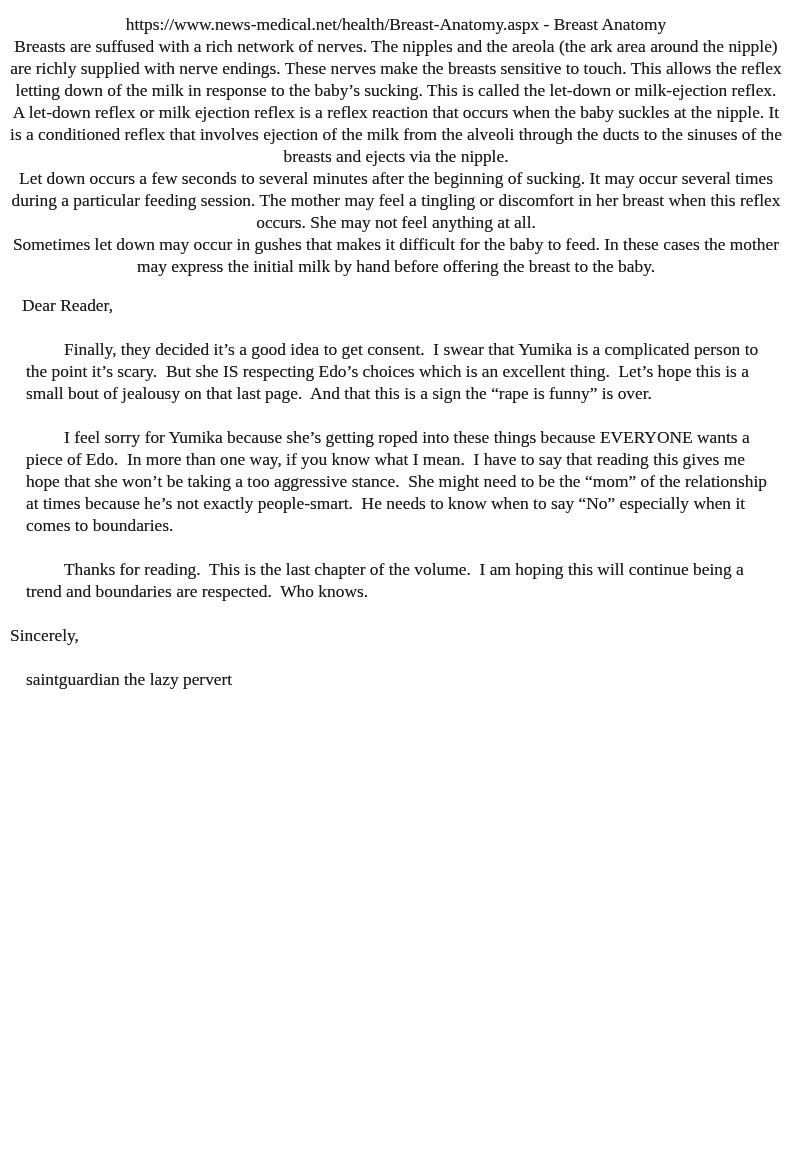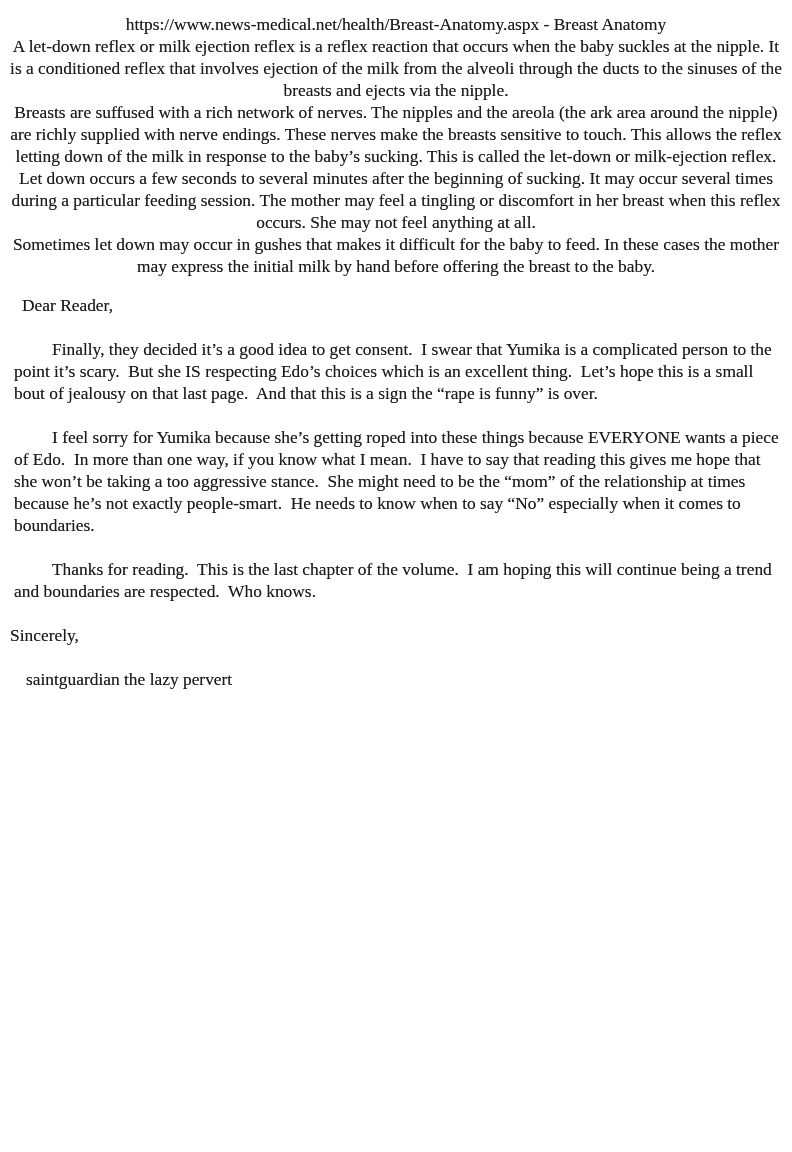--- a/index.html
+++ b/index.html
@@ -26,21 +26,21 @@
   }
   .centered-block p {
     margin: 0;
     text-align: center;
   }
   .letter .salutation {
     margin: 17px 0 0 12px;
     text-align: left;
   }
   .letter .body-para {
-    margin: 22px 0 0 4px;
+    margin: 22px 0 0 16px;
     text-indent: 38px;
     text-align: left;
     white-space: pre-wrap;
   }
   .letter .closing {
     margin: 22px 0 0 0;
     text-align: left;
   }
   .signature {
     margin: 22px 0 0 16px;
@@ -50,22 +50,22 @@
     text-align: left;
   }
 </style>
 </head>
 <body>
 
 <div class="page">
 
   <div class="centered-block">
     <p>https://www.news-medical.net/health/Breast-Anatomy.aspx - Breast Anatomy</p>
+    <p>Breasts are suffused with a rich network of nerves. The nipples and the areola (the ark area around the nipple) are richly supplied with nerve endings. These nerves make the breasts sensitive to touch. This allows the reflex letting down of the milk in response to the baby’s sucking. This is called the let-down or milk-ejection reflex.</p>
     <p>A let-down reflex or milk ejection reflex is a reflex reaction that occurs when the baby suckles at the nipple. It is a conditioned reflex that involves ejection of the milk from the alveoli through the ducts to the sinuses of the breasts and ejects via the nipple.</p>
-    <p>Breasts are suffused with a rich network of nerves. The nipples and the areola (the ark area around the nipple) are richly supplied with nerve endings. These nerves make the breasts sensitive to touch. This allows the reflex letting down of the milk in response to the baby’s sucking. This is called the let-down or milk-ejection reflex.</p>
     <p>Let down occurs a few seconds to several minutes after the beginning of sucking. It may occur several times during a particular feeding session. The mother may feel a tingling or discomfort in her breast when this reflex occurs. She may not feel anything at all.</p>
     <p>Sometimes let down may occur in gushes that makes it difficult for the baby to feed. In these cases the mother may express the initial milk by hand before offering the breast to the baby.</p>
   </div>
 
   <div class="letter">
     <p class="salutation">Dear Reader,</p>
     <p class="body-para">Finally, they decided it’s a good idea to get consent.  I swear that Yumika is a complicated person to the point it’s scary.  But she IS respecting Edo’s choices which is an excellent thing.  Let’s hope this is a small bout of jealousy on that last page.  And that this is a sign the “rape is funny” is over.</p>
     <p class="body-para">I feel sorry for Yumika because she’s getting roped into these things because EVERYONE wants a piece of Edo.  In more than one way, if you know what I mean.  I have to say that reading this gives me hope that she won’t be taking a too aggressive stance.  She might need to be the “mom” of the relationship at times because he’s not exactly people-smart.  He needs to know when to say “No” especially when it comes to boundaries.</p>
     <p class="body-para">Thanks for reading.  This is the last chapter of the volume.  I am hoping this will continue being a trend and boundaries are respected.  Who knows.</p>
     <p class="closing">Sincerely,</p>

